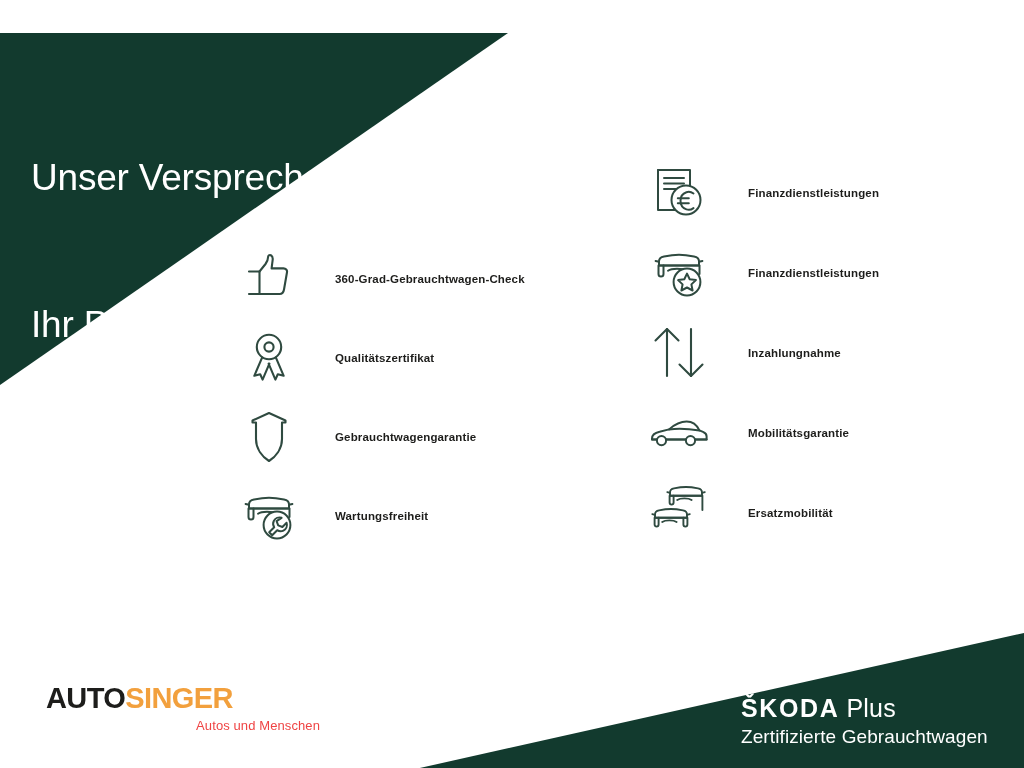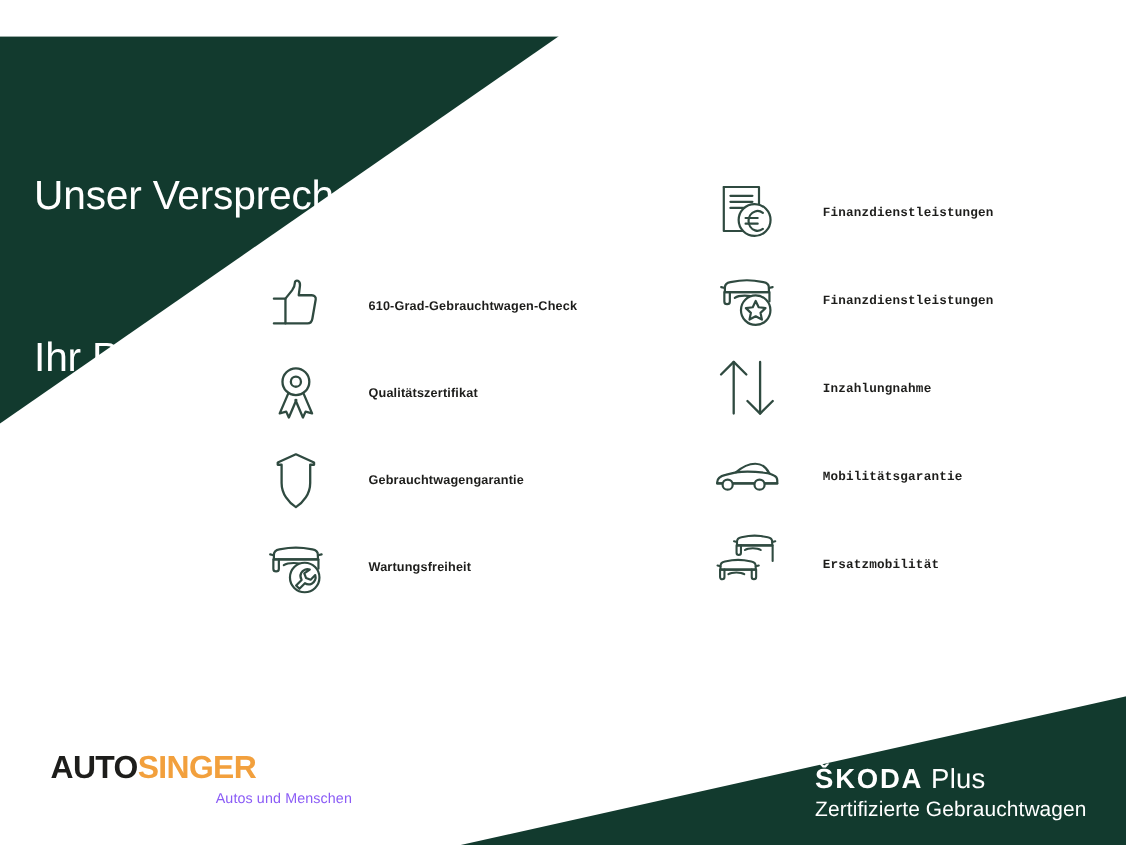--- a/index.html
+++ b/index.html
@@ -43,21 +43,21 @@
   }
   #headline .line {
     display: block;
   }
 
   
   .column {
     position: absolute;
   }
   #col-left  { left: 238px; top: 206px; }
-  #col-right { left: 648px; top: 120px; font-family: Liberation Mono, monospace; }
+  #col-right { left: 648px; top: 120px; }
 
   .feature {
     position: relative;
     display: flex;
     align-items: center;
     height: 79px;
   }
   #col-left .feature  { height: 79px; }
   #col-right .feature { height: 80px; }
 
@@ -98,21 +98,21 @@
     letter-spacing: -0.6px;
     line-height: 34px;
     white-space: nowrap;
   }
   #dealer-wordmark .auto   { color: #1d1d1b; }
   #dealer-wordmark .singer { color: #F2A03D; }
   #dealer-tagline {
     margin-top: 3px;
     font-size: 13px;
     font-weight: 400;
-    color: #8b5cf6;
+    color: #ef4444;
     letter-spacing: 0.1px;
     text-align: right;
     padding-right: 6px;
   }
 
   
   #brand-logo {
     position: absolute;
     left: 741px;
     top: 660px;
@@ -163,21 +163,21 @@
     <div class="feature">
       <span class="feature-icon">
         <svg width="56" height="56" viewBox="0 0 56 56" fill="none" stroke="#2F4A40" stroke-width="2.1" stroke-linejoin="round" stroke-linecap="round">
           <path d="M8 20.5 H18.5 V43 H8"></path>
           <path d="M18.5 20.5 L24.5 13 C26 11 27 8.5 27 6.5 C27 4.6 28.4 3.6 29.8 4.3
                    C31.2 5 31.9 6.6 31.7 8.6 L30.6 17.4 H42.5
                    C44.8 17.4 46.4 19.2 46 21.3 L43 38.5
                    C42.6 41 41 43 38.6 43 H18.5"></path>
         </svg>
       </span>
-      <span class="feature-label">610-Grad-Gebrauchtwagen-Check</span>
+      <span class="feature-label">360-Grad-Gebrauchtwagen-Check</span>
     </div>
 
     <div class="feature">
       <span class="feature-icon">
         <svg width="56" height="56" viewBox="0 0 56 56" fill="none" stroke="#2F4A40" stroke-width="2.1" stroke-linejoin="round" stroke-linecap="round">
           <circle cx="28" cy="17" r="12.2"></circle>
           <circle cx="28" cy="17" r="4.6"></circle>
           <path d="M21.2 27.4 L13.3 45.8 L19.2 44.2 L21.6 49.6 L28.4 33.6"></path>
           <path d="M34.8 27.4 L42.7 45.8 L36.8 44.2 L34.4 49.6 L27.6 33.6"></path>
         </svg>

